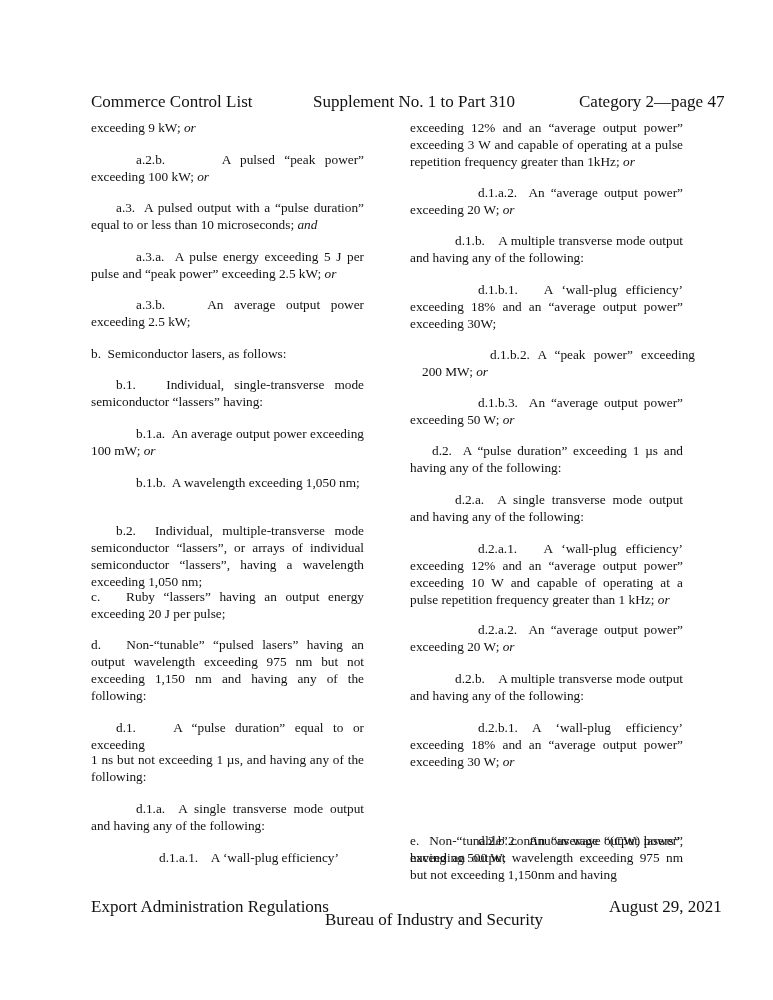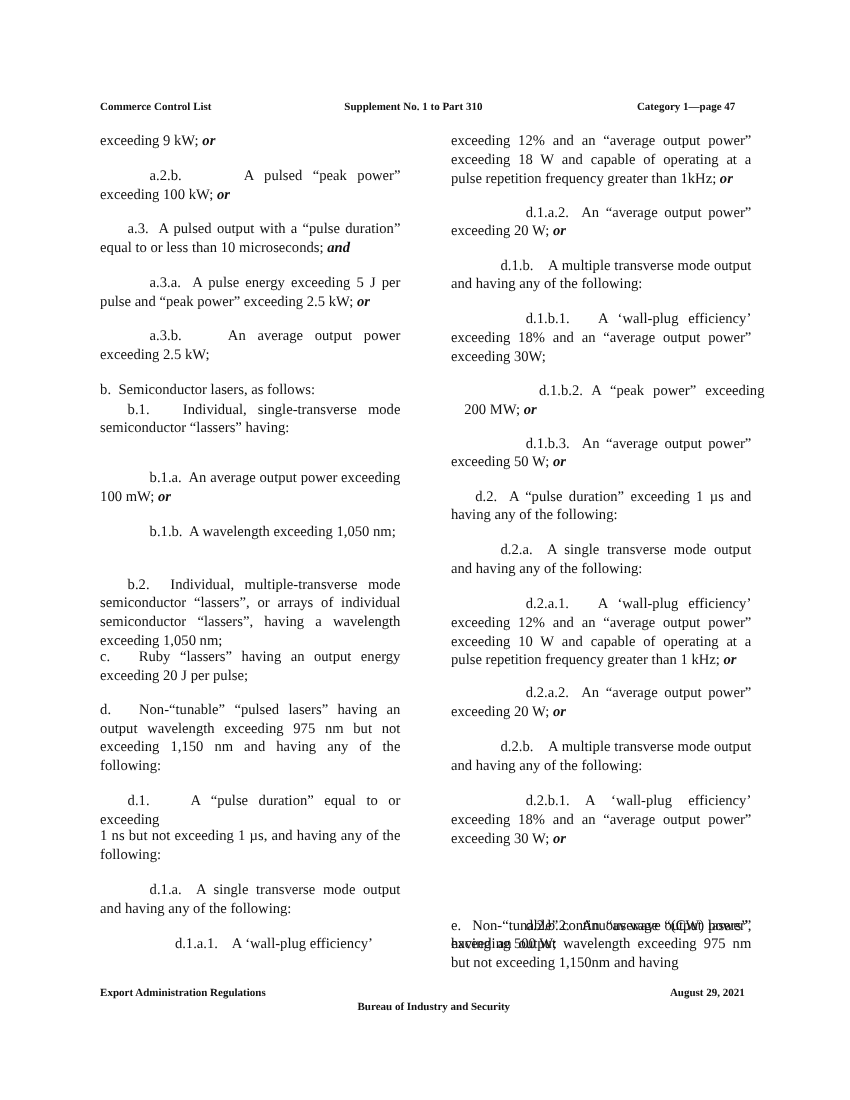--- a/index.html
+++ b/index.html
@@ -1,49 +1,49 @@
 <!DOCTYPE html>
 <html><head>
 <meta charset="utf-8">
 <style>
   html, body { margin: 0; padding: 0; background: #ffffff; }
   body { width: 773px; height: 1000px; position: relative; overflow: hidden;
          font-family: "Liberation Serif", "DejaVu Serif", serif; color: #111; }
-  .hdr, .ftr { position: absolute; font-weight: bold; font-size: 10px; white-space: nowrap; }
+  .hdr, .ftr { position: absolute; font-weight: normal; font-size: 17px; white-space: nowrap; }
   .col { position: absolute; width: 273px; font-size: 13.3px; line-height: 17px; }
   .p { position: absolute; left: 0; width: 273px; text-align: justify; margin: 0; }
-  i { font-style: italic; font-weight: bold; }
+  i { font-style: italic; }
 </style>
 </head>
 <body>
 
 <div class="hdr" style="left:91px; top:92px;">Commerce Control List</div>
 <div class="hdr" style="left:313px; top:92px;">Supplement No. 1 to Part 310</div>
-<div class="hdr" style="left:579px; top:92px;">Category 1—page  47</div>
+<div class="hdr" style="left:579px; top:92px;">Category 2—page  47</div>
 
 <div class="col" id="left-col" style="left:91px; top:119px;">
     <p class="p" style="top: 0px; text-indent: 0px;"><span>exceeding 9 kW; </span><i>or</i></p>
     <p class="p" style="top: 32px; text-indent: 45px;"><span>a.2.b.&nbsp;&nbsp;&nbsp;&nbsp;&nbsp; A pulsed “peak power” exceeding 100 kW; </span><i>or</i></p>
     <p class="p" style="top: 80px; text-indent: 25px;"><span>a.3.&nbsp; A pulsed output with a “pulse duration” equal to or less than 10 microseconds; </span><i>and</i></p>
     <p class="p" style="top: 129px; text-indent: 45px;"><span>a.3.a.&nbsp; A pulse energy exceeding 5 J per pulse and “peak power” exceeding 2.5 kW; </span><i>or</i></p>
     <p class="p" style="top: 177px; text-indent: 45px;"><span>a.3.b.&nbsp;&nbsp;&nbsp; An average output power exceeding 2.5 kW;</span></p>
     <p class="p" style="top: 226px; text-indent: 0px;"><span>b.&nbsp; Semiconductor lasers, as follows:</span></p>
-    <p class="p" style="top: 244px; text-indent: 25px;"><span>b.1.&nbsp;&nbsp; Individual, single-transverse mode semiconductor “lassers” having:</span></p>
+    <p class="p" style="top: 257px; text-indent: 25px;"><span>b.1.&nbsp;&nbsp; Individual, single-transverse mode semiconductor “lassers” having:</span></p>
     <p class="p" style="top: 306px; text-indent: 45px;"><span>b.1.a.&nbsp; An average output power exceeding 100 mW; </span><i>or</i></p>
     <p class="p" style="top: 355px; padding-left: 45px; width: 228px;"><span>b.1.b.&nbsp; A wavelength exceeding 1,050 nm;</span></p>
     <p class="p" style="top: 403px; text-indent: 25px;"><span>b.2.&nbsp; Individual, multiple-transverse mode semiconductor “lassers”, or arrays of individual semiconductor “lassers”, having a wavelength exceeding 1,050 nm;</span></p>
     <p class="p" style="top: 469px; text-indent: 0px;"><span>c.&nbsp;&nbsp; Ruby “lassers” having an output energy exceeding 20 J per pulse;</span></p>
     <p class="p" style="top: 517px; text-indent: 0px;"><span>d.&nbsp;&nbsp; Non-“tunable” “pulsed lasers” having an output wavelength exceeding 975 nm but not exceeding 1,150 nm and having any of the following:</span></p>
     <p class="p" style="top: 600px; text-indent: 25px;"><span>d.1.&nbsp;&nbsp;&nbsp; A “pulse duration” equal to or exceeding</span></p>
     <p class="p" style="top: 632px; text-indent: 0px;"><span>1 ns but not exceeding 1 µs, and having any of the following:</span></p>
     <p class="p" style="top: 681px; text-indent: 45px;"><span>d.1.a.&nbsp; A single transverse mode output and having any of the following:</span></p>
     <p class="p" style="top: 730px; text-indent: 68px;"><span>d.1.a.1.&nbsp;&nbsp;&nbsp; A ‘wall-plug efficiency’</span></p>
   </div>
 <div class="col" id="right-col" style="left:410px; top:119px;">
-    <p class="p" style="top: 0px; text-indent: 0px;"><span>exceeding 12% and an “average output power” exceeding 18 W and capable of operating at a pulse repetition frequency greater than 1kHz; </span><i>or</i></p>
+    <p class="p" style="top: 0px; text-indent: 0px;"><span>exceeding 12% and an “average output power” exceeding 3 W and capable of operating at a pulse repetition frequency greater than 1kHz; </span><i>or</i></p>
     <p class="p" style="top: 65px; text-indent: 68px;"><span>d.1.a.2.&nbsp; An “average output power” exceeding 20 W; </span><i>or</i></p>
     <p class="p" style="top: 113px; text-indent: 45px;"><span>d.1.b.&nbsp;&nbsp;&nbsp; A multiple transverse mode output and having any of the following:</span></p>
     <p class="p" style="top: 162px; text-indent: 68px;"><span>d.1.b.1.&nbsp;&nbsp; A ‘wall-plug efficiency’ exceeding 18% and an “average output power” exceeding 30W;</span></p>
     <p class="p" style="top: 227px; text-indent: 68px; margin-left: 12px;"><span>d.1.b.2. A “peak power” exceeding 200 MW; </span><i>or</i></p>
     <p class="p" style="top: 275px; text-indent: 68px;"><span>d.1.b.3.&nbsp; An “average output power” exceeding 50 W; </span><i>or</i></p>
     <p class="p" style="top: 323px; text-indent: 22px;"><span>d.2.&nbsp; A “pulse duration” exceeding 1 µs and having any of the following:</span></p>
     <p class="p" style="top: 372px; text-indent: 45px;"><span>d.2.a.&nbsp; A single transverse mode output and having any of the following:</span></p>
     <p class="p" style="top: 421px; text-indent: 68px;"><span>d.2.a.1.&nbsp;&nbsp; A ‘wall-plug efficiency’ exceeding 12% and an “average output power” exceeding 10 W and capable of operating at a pulse repetition frequency greater than 1 kHz; </span><i>or</i></p>
     <p class="p" style="top: 502px; text-indent: 68px;"><span>d.2.a.2.&nbsp; An “average output power” exceeding 20 W; </span><i>or</i></p>
     <p class="p" style="top: 551px; text-indent: 45px;"><span>d.2.b.&nbsp;&nbsp;&nbsp; A multiple transverse mode output and having any of the following:</span></p>

